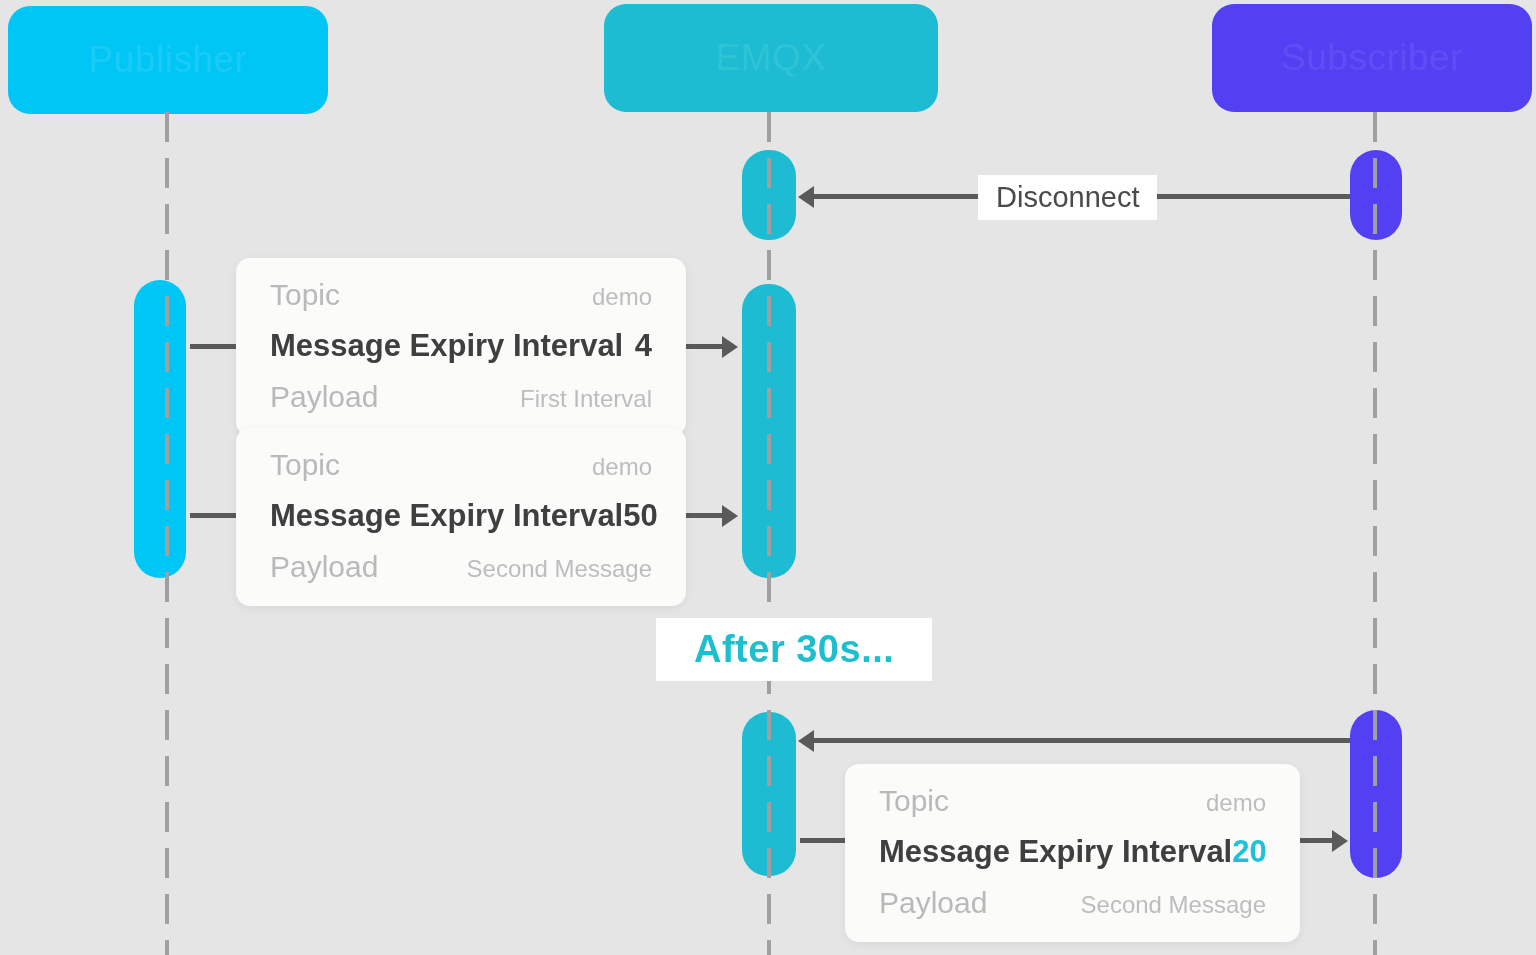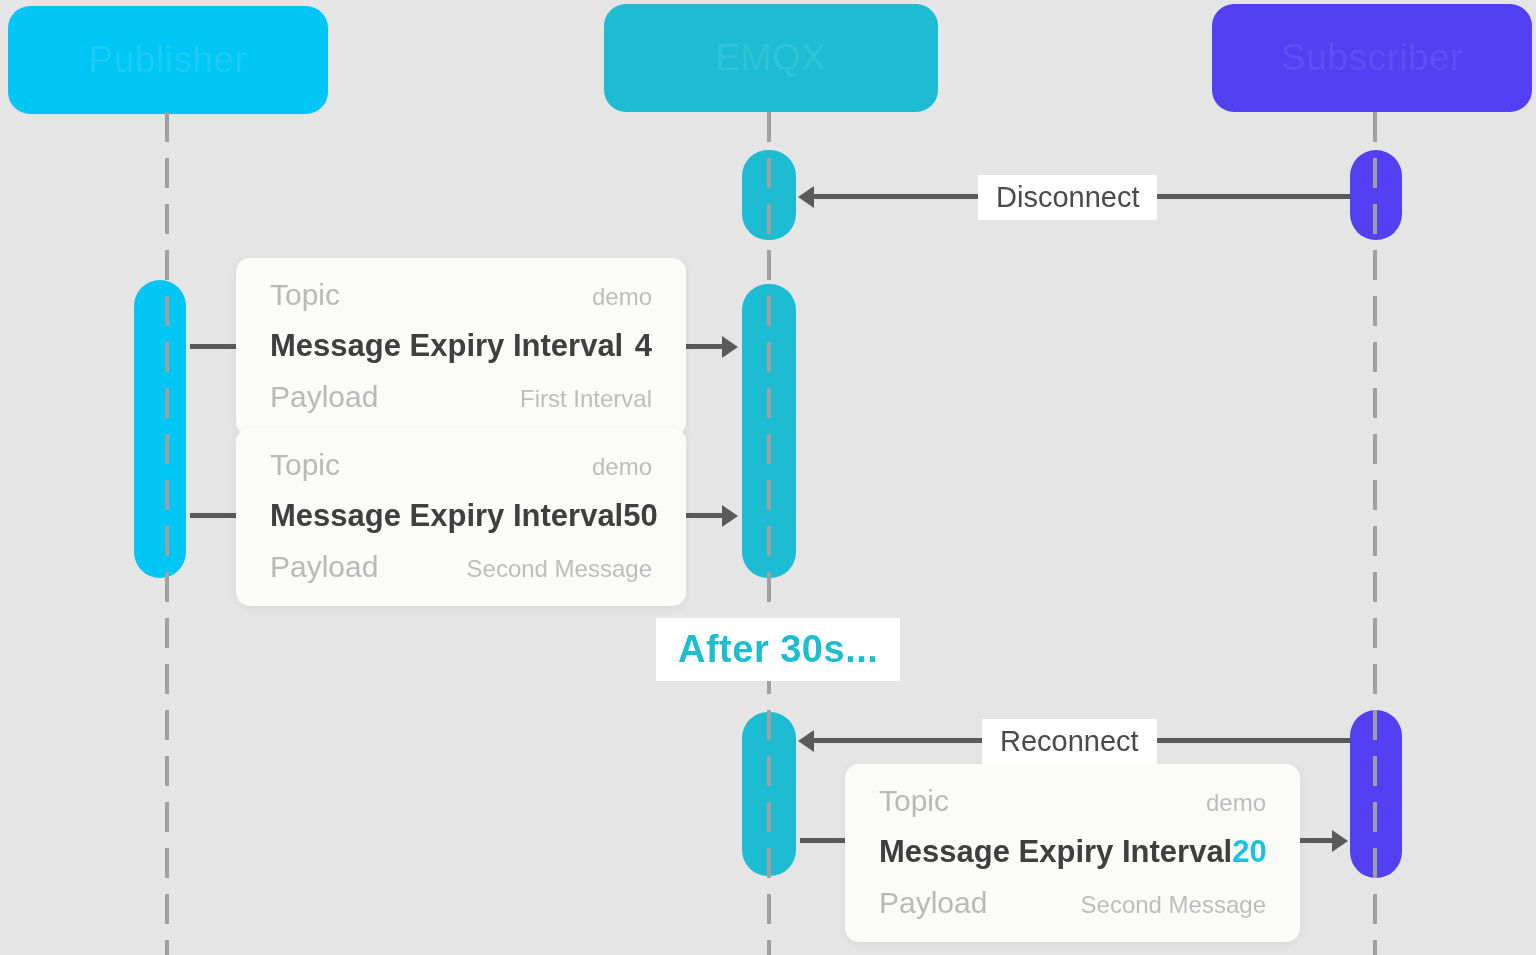--- a/index.html
+++ b/index.html
@@ -74,21 +74,21 @@
     white-space: nowrap;
     text-align: center;
   }
 
   
   .note-label {
     position: absolute;
     background: #ffffff;
     font-size: 38px;
     font-weight: 700;
-    padding: 10px 22px;
+    padding: 10px 38px;
     white-space: nowrap;
     letter-spacing: 0.5px;
   }
 
   
   .msg-card {
     position: absolute;
     background: #fbfbfa;
     border-radius: 14px;
     padding: 20px 34px 22px 34px;
@@ -144,21 +144,20 @@
   <div class="lifeline" style="left:165px; top:112px; height:843px;"></div>
   <div class="lifeline" style="left:767px; top:112px; height:843px;"></div>
   <div class="lifeline" style="left:1373px; top:112px; height:843px;"></div>
 
   <div class="arrow-line" style="left:812px; top:194px; width:538px;"></div>
   <div class="arrow-head left" style="left:798px; top:186px;"></div>
   <div class="arrow-label" style="left:978px; top:175px;">Disconnect</div>
 
   <div class="arrow-line" style="left:812px; top:738px; width:538px;"></div>
   <div class="arrow-head left" style="left:798px; top:730px;"></div>
-  <div class="arrow-label" style="left:982px; top:719px;">Reconnect</div>
 
   <div class="arrow-line" style="left:190px; top:344px; width:532px;"></div>
   <div class="arrow-head right" style="left:722px; top:336px;"></div>
 
   <div class="arrow-line" style="left:190px; top:513px; width:532px;"></div>
   <div class="arrow-head right" style="left:722px; top:505px;"></div>
 
   <div class="arrow-line" style="left:800px; top:838px; width:532px;"></div>
   <div class="arrow-head right" style="left:1332px; top:830px;"></div>
 

